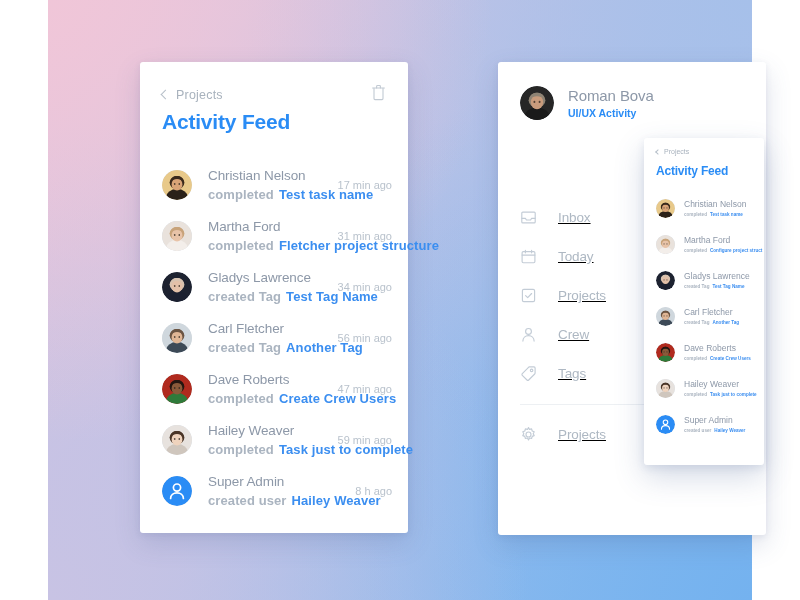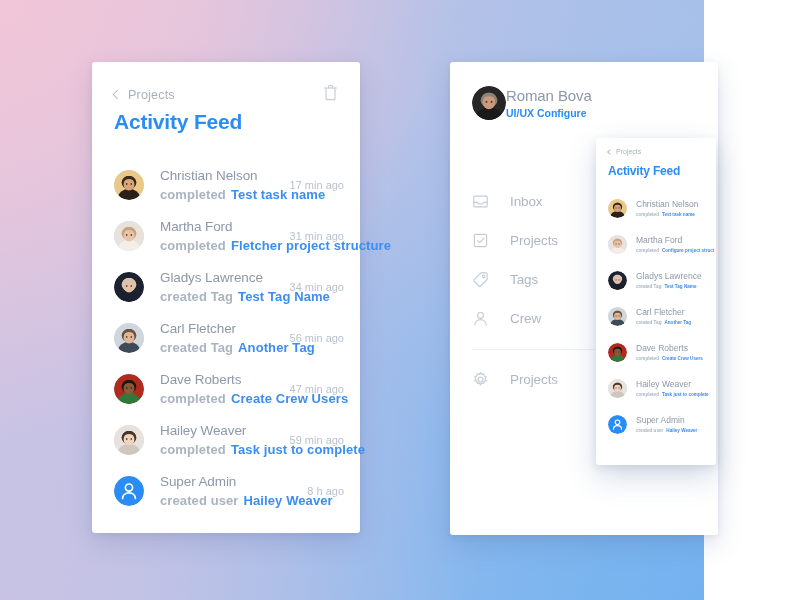--- a/index.html
+++ b/index.html
@@ -13,20 +13,21 @@
   
   #bg {
     position:relative;
     width:704px; height:600px;
     background:
       radial-gradient(circle at 0% 0%,   #f0c6d8 0%, rgba(240,198,216,0) 48%),
       radial-gradient(circle at 100% 0%, #a6c0ea 0%, rgba(166,192,234,0) 55%),
       radial-gradient(circle at 0% 100%, #c8c3e4 0%, rgba(200,195,228,0) 52%),
       radial-gradient(circle at 100% 100%,#74b2ef 0%, rgba(116,178,239,0) 62%),
       linear-gradient(135deg, #e7c6de 0%, #bcc2e6 45%, #8cbdf0 100%);
+    margin-left: 48px;
   }
 
   
   .card {
     position:absolute;
     background:#ffffff;
     border-radius:3px;
     box-shadow:0 10px 26px rgba(70,90,140,0.18), 0 2px 6px rgba(70,90,140,0.10);
   }
   #left-card  { left:92px;  top:62px;  width:268px; height:471px; }
@@ -81,26 +82,26 @@
   .row-sub .target { color:#3b8ef0; margin-left:5px; }
   .row-time {
     font-size:11px; color:#b9c2cc; white-space:nowrap;
     flex:0 0 auto; padding-left:6px;
   }
 
   
   .profile { position:absolute; left:22px; top:24px; display:flex; align-items:center; }
   .profile .avatar { width:34px; height:34px; flex:0 0 34px; }
   .profile .avatar svg { width:34px; height:34px; }
-  .profile-text { }
+  .profile-text { padding-left:14px; }
   .profile-name { font-size:15px; color:#8d98a8; letter-spacing:-.1px; }
   .profile-role { font-size:10.5px; font-weight:bold; color:#2a8cf5; margin-top:3px; }
 
   
-  .nav { position:absolute; left:22px; top:120px; width:224px; }
+  .nav { position:absolute; left:22px; top:136px; width:224px;text-decoration:underline; }
   .nav-item {
     display:flex; align-items:center;
     height:39px; gap:21px;
   }
   .nav-ico { width:17px; height:17px; flex:0 0 17px; display:block; }
   .nav-label { font-size:13.5px; color:#aeb8c3; letter-spacing:-.1px; }
   .nav-divider {
     height:1px; background:#edf0f3; margin:11px 0 10px 0; width:224px;
   }
 
@@ -338,60 +339,70 @@
               <ellipse cx="15" cy="12.6" rx="7.4" ry="6.6" fill="#8e8374"></ellipse>
               <ellipse cx="15" cy="14.4" rx="5.4" ry="6.2" fill="#c99b7c"></ellipse>
               <path d="M8.2 11.8c.6-4 3.2-5.8 6.8-5.8s6.2 1.8 6.8 5.8c-1.9-1.9-4.1-2.7-6.8-2.7s-4.9.8-6.8 2.7z" fill="#8e8374"></path>
               <ellipse cx="12.7" cy="14.1" rx=".85" ry="1.0" fill="#2a211b" opacity=".75"></ellipse>
               <ellipse cx="17.3" cy="14.1" rx=".85" ry="1.0" fill="#2a211b" opacity=".75"></ellipse>
             </g>
           </svg>
         </div>
       <div class="profile-text">
         <div class="profile-name">Roman Bova</div>
-        <div class="profile-role">UI/UX Configure</div>
+        <div class="profile-role">UI/UX Activity</div>
       </div>
     </div>
 
     <div class="nav" id="nav-list">
         <div class="nav-item">
           <span>
             <svg class="nav-ico" viewBox="0 0 17 17">
               <path fill="none" stroke="#c3ccd6" stroke-width="1.15" stroke-linecap="round" stroke-linejoin="round" d="M1.8 9.3V4.1a1 1 0 0 1 1-1h11.4a1 1 0 0 1 1 1v5.2"></path>
               <path fill="none" stroke="#c3ccd6" stroke-width="1.15" stroke-linecap="round" stroke-linejoin="round" d="M1.8 9.3h3.6l1 1.7h4.2l1-1.7h3.6v3.6a1 1 0 0 1-1 1H2.8a1 1 0 0 1-1-1z"></path>
             </svg>
           </span>
           <span class="nav-label">Inbox</span>
         </div>
         <div class="nav-item">
           <span>
             <svg class="nav-ico" viewBox="0 0 17 17">
+              <rect fill="none" stroke="#c3ccd6" stroke-width="1.15" stroke-linecap="round" stroke-linejoin="round" x="2.1" y="3.6" width="12.8" height="11.2" rx="1.2"></rect>
+              <path fill="none" stroke="#c3ccd6" stroke-width="1.15" stroke-linecap="round" stroke-linejoin="round" d="M2.1 7.1h12.8"></path>
+              <path fill="none" stroke="#c3ccd6" stroke-width="1.15" stroke-linecap="round" stroke-linejoin="round" d="M5.4 2.2v2.6M11.6 2.2v2.6"></path>
+            </svg>
+          </span>
+          <span class="nav-label">Today</span>
+        </div>
+        <div class="nav-item">
+          <span>
+            <svg class="nav-ico" viewBox="0 0 17 17">
               <rect fill="none" stroke="#c3ccd6" stroke-width="1.15" stroke-linecap="round" stroke-linejoin="round" x="2.4" y="2.4" width="12.2" height="12.2" rx="1.4"></rect>
               <path fill="none" stroke="#c3ccd6" stroke-width="1.15" stroke-linecap="round" stroke-linejoin="round" d="M5.6 8.6l2.1 2.1 3.9-4.2"></path>
             </svg>
           </span>
           <span class="nav-label">Projects</span>
+        </div>
+        <div class="nav-item">
+          <span>
+            <svg class="nav-ico" viewBox="0 0 17 17">
+              <circle fill="none" stroke="#c3ccd6" stroke-width="1.15" stroke-linecap="round" stroke-linejoin="round" cx="8.5" cy="5.4" r="2.9"></circle>
+              <path fill="none" stroke="#c3ccd6" stroke-width="1.15" stroke-linecap="round" stroke-linejoin="round" d="M2.9 15.1c0-3.4 2.5-5.5 5.6-5.5s5.6 2.1 5.6 5.5"></path>
+            </svg>
+          </span>
+          <span class="nav-label">Crew</span>
         </div>
         <div class="nav-item">
           <span>
             <svg class="nav-ico" viewBox="0 0 17 17">
               <path fill="none" stroke="#c3ccd6" stroke-width="1.15" stroke-linecap="round" stroke-linejoin="round" d="M8.9 1.9H14a1.1 1.1 0 0 1 1.1 1.1v5.1a1.3 1.3 0 0 1-.4.9l-6 6a1.2 1.2 0 0 1-1.7 0L2.3 10.3a1.2 1.2 0 0 1 0-1.7l6-6a1.3 1.3 0 0 1 .6-.7z"></path>
               <circle fill="none" stroke="#c3ccd6" stroke-width="1.15" stroke-linecap="round" stroke-linejoin="round" cx="11.6" cy="5.4" r="1.25"></circle>
             </svg>
           </span>
           <span class="nav-label">Tags</span>
-        </div>
-        <div class="nav-item">
-          <span>
-            <svg class="nav-ico" viewBox="0 0 17 17">
-              <circle fill="none" stroke="#c3ccd6" stroke-width="1.15" stroke-linecap="round" stroke-linejoin="round" cx="8.5" cy="5.4" r="2.9"></circle>
-              <path fill="none" stroke="#c3ccd6" stroke-width="1.15" stroke-linecap="round" stroke-linejoin="round" d="M2.9 15.1c0-3.4 2.5-5.5 5.6-5.5s5.6 2.1 5.6 5.5"></path>
-            </svg>
-          </span>
-          <span class="nav-label">Crew</span>
         </div>
         <div class="nav-divider"></div>
         <div class="nav-item">
           <span>
             <svg class="nav-ico" viewBox="0 0 17 17">
               <circle fill="none" stroke="#c3ccd6" stroke-width="1.15" stroke-linecap="round" stroke-linejoin="round" cx="8.5" cy="8.5" r="2.5"></circle>
               <path fill="none" stroke="#c3ccd6" stroke-width="1.15" stroke-linecap="round" stroke-linejoin="round" d="M8.5 1.5l1 1.9 2.1-.5.6 2.1 2 .8-1 1.9 1 1.9-2 .8-.6 2.1-2.1-.5-1 1.9-1-1.9-2.1.5-.6-2.1-2-.8 1-1.9-1-1.9 2-.8.6-2.1 2.1.5z"></path>
             </svg>
           </span>
           <span class="nav-label">Projects</span>

